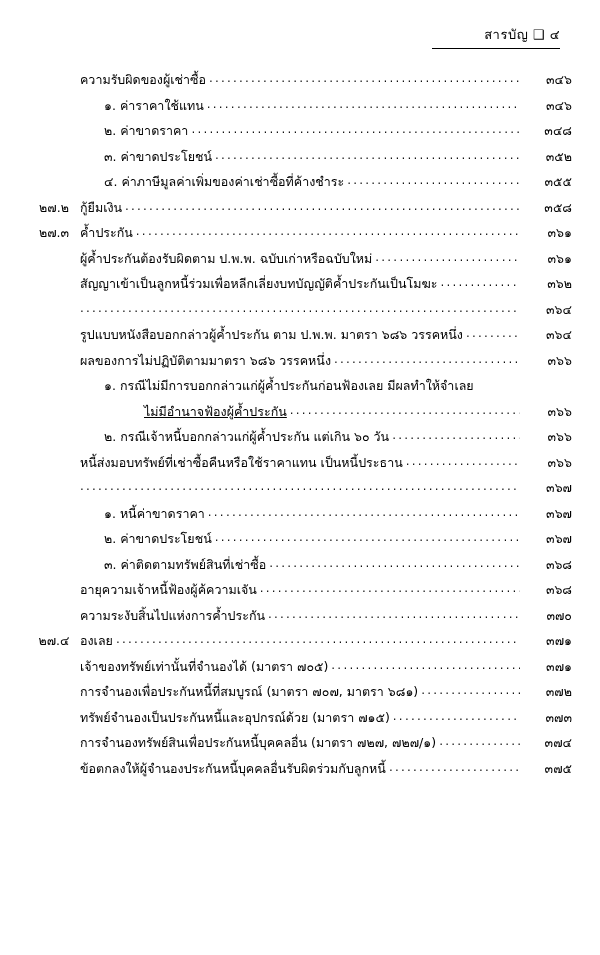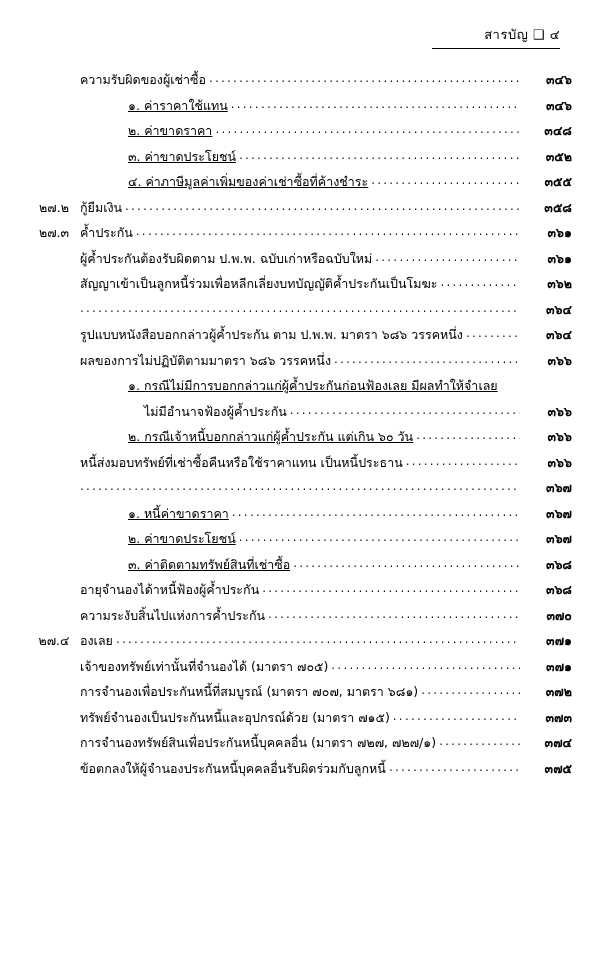--- a/index.html
+++ b/index.html
@@ -70,27 +70,26 @@
     letter-spacing: 2.2px;
     font-size: 12px;
     color: #111;
     transform: translateY(-1px);
   }
   .page-no {
     flex: 0 0 46px;
     width: 46px;
     text-align: right;
     padding-left: 6px;
-    font-weight: bold;
   }
   
   .lvl-0 .txt { margin-left: 0; }
   .lvl-1 .txt { margin-left: 0; }
-  .lvl-2 .txt { margin-left: 48px; text-decoration: underline; }
-  .lvl-3 .txt { margin-left: 64px; }
+  .lvl-2 .txt { margin-left: 24px; }
+  .lvl-3 .txt { margin-left: 64px; text-decoration: underline; }
 
   .nodots .dots { visibility: hidden; }
 </style>
 </head>
 <body>
 
 <div class="page">
 
   <div class="header">สารบัญ ❑ ๔</div>
   <div class="header-rule"></div>
@@ -209,21 +208,21 @@
         <span class="page-no">๓๖๗</span>
       </div>
       <div class="row lvl-2">
         <span class="num"></span>
         <span class="txt">๓. ค่าติดตามทรัพย์สินที่เช่าซื้อ</span>
         <span class="dots">........................................................................................................................................................................................................</span>
         <span class="page-no">๓๖๘</span>
       </div>
       <div class="row lvl-1">
         <span class="num"></span>
-        <span class="txt">อายุจำนองได้าหนี้ฟ้องผู้ค้ำประกัน</span>
+        <span class="txt">อายุความเจ้าหนี้ฟ้องผู้ค้ความเจัน</span>
         <span class="dots">........................................................................................................................................................................................................</span>
         <span class="page-no">๓๖๘</span>
       </div>
       <div class="row lvl-1">
         <span class="num"></span>
         <span class="txt">ความระงับสิ้นไปแห่งการค้ำประกัน</span>
         <span class="dots">........................................................................................................................................................................................................</span>
         <span class="page-no">๓๗๐</span>
       </div>
       <div class="row lvl-0">

